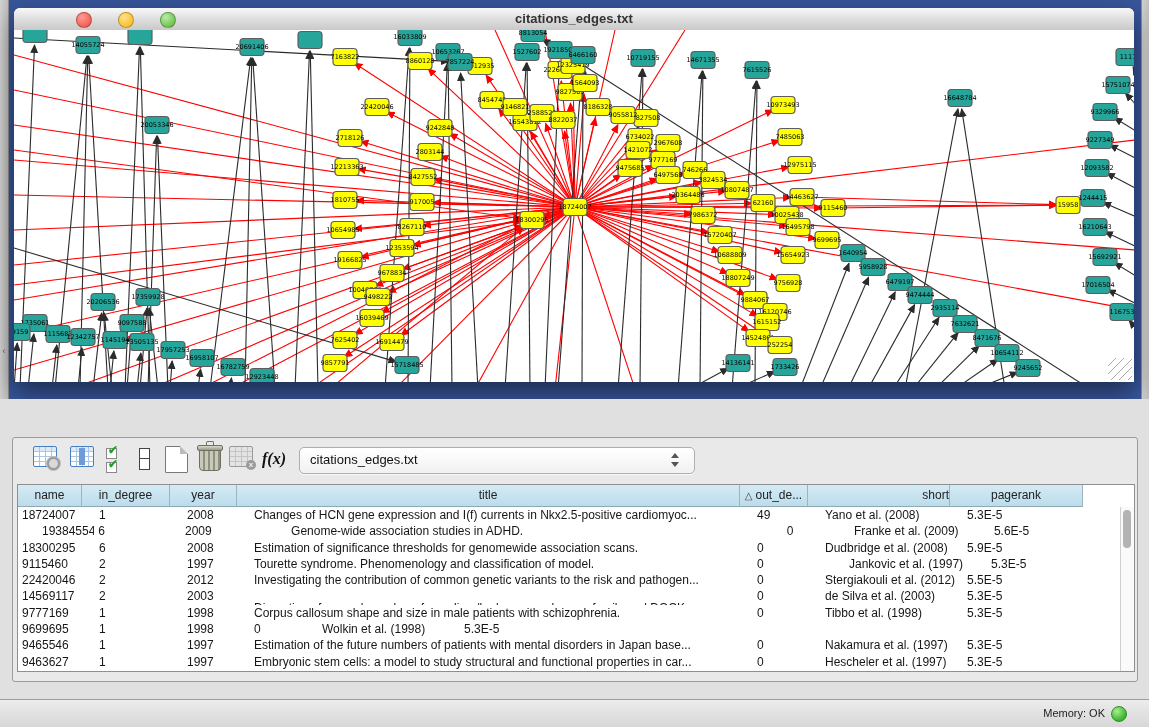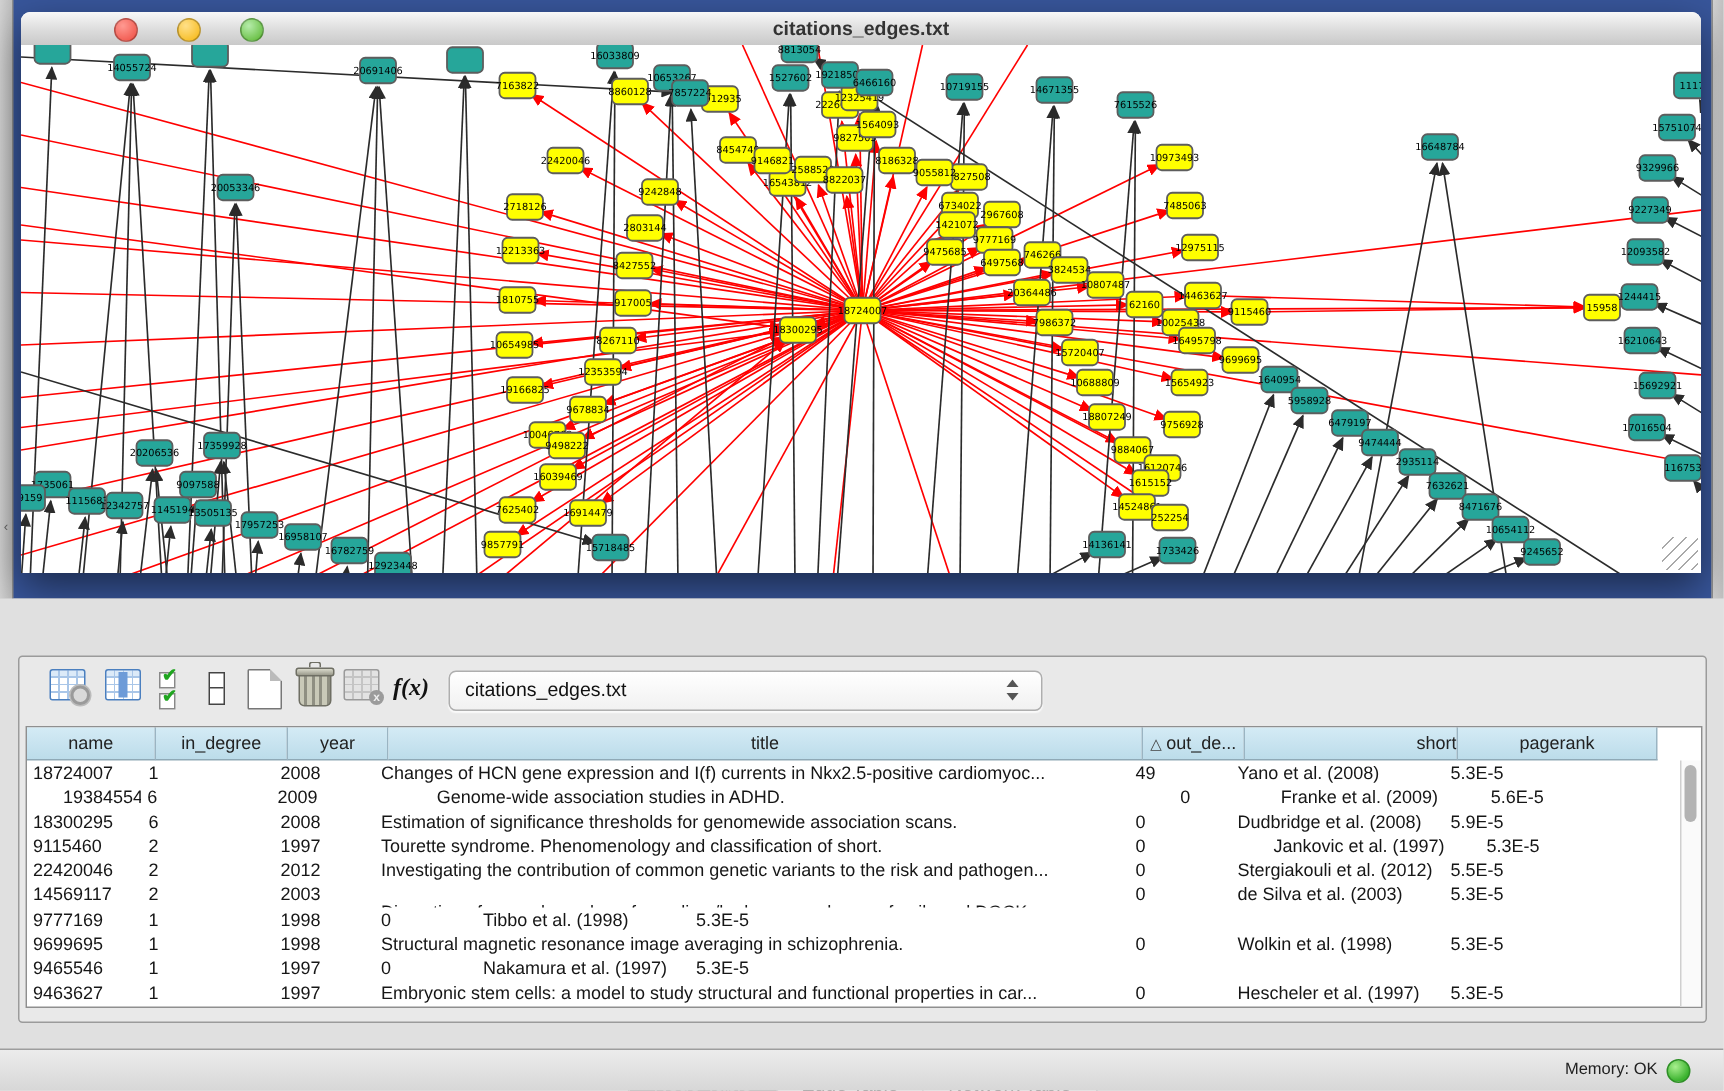--- a/index.html
+++ b/index.html
@@ -563,21 +563,21 @@
     <div class="combo">
       <span class="val">citations_edges.txt</span>
       <span class="arrows">
           <i class="up"></i>
           <i class="dn"></i>
         </span>
     </div>
 
     <div class="dtable">
       <div class="thead" id="thead">
-          <div class="th" style="width: 86px;">name</div>
+          <div class="th" style="width: 64px;">name</div>
           <div class="th" style="width: 88px;">in_degree</div>
           <div class="th" style="width: 67px;">year</div>
           <div class="th" style="width: 503px;">title</div>
           <div class="th" style="width: 68px;"><span class="sortmark">△</span>out_de...</div>
           <div class="th" style="width: 142px; text-align: right;">short</div>
           <div class="th" style="width: 133px;">pagerank</div>
         </div>
       <div class="tbody" id="tbody">
           <div class="tr">
             <div class="td" style="width: 77px;">18724007</div>
@@ -603,21 +603,21 @@
             <div class="td" style="width: 67px;">2008</div>
             <div class="td" style="width: 503px;">Estimation of significance thresholds for genomewide association scans.</div>
             <div class="td" style="width: 68px;">0</div>
             <div class="td" style="width: 142px;">Dudbridge et al. (2008)</div>
             <div class="td" style="width: 133px;">5.9E-5</div>
           </div>
           <div class="tr">
             <div class="td" style="width: 77px;">9115460</div>
             <div class="td" style="width: 88px;">2</div>
             <div class="td" style="width: 67px;">1997</div>
-            <div class="td" style="width: 503px;">Tourette syndrome. Phenomenology and classification of short.</div>
+            <div class="td" style="width: 503px;">Tourette syndrome. Phenomenology and classification of model.</div>
             <div class="td" style="width: 68px;">0</div>
             <div class="td" style="width: 142px; margin-left: 24px;">Jankovic et al. (1997)</div>
             <div class="td" style="width: 133px;">5.3E-5</div>
           </div>
           <div class="tr">
             <div class="td" style="width: 77px;">22420046</div>
             <div class="td" style="width: 88px;">2</div>
             <div class="td" style="width: 67px;">2012</div>
             <div class="td" style="width: 503px;">Investigating the contribution of common genetic variants to the risk and pathogen...</div>
             <div class="td" style="width: 68px;">0</div>
@@ -630,37 +630,38 @@
             <div class="td" style="width: 67px;">2003</div>
             <div class="td" style="width: 503px; margin-top: 12px;">Disruption of a novel member of a sodium/hydrogen exchanger family and DOCK...</div>
             <div class="td" style="width: 68px;">0</div>
             <div class="td" style="width: 142px;">de Silva et al. (2003)</div>
             <div class="td" style="width: 133px;">5.3E-5</div>
           </div>
           <div class="tr">
             <div class="td" style="width: 77px;">9777169</div>
             <div class="td" style="width: 88px;">1</div>
             <div class="td" style="width: 67px;">1998</div>
+            <div class="td" style="width: 503px;">Corpus callosum shape and size in male patients with schizophrenia.</div>
             <div class="td" style="width: 68px;">0</div>
             <div class="td" style="width: 142px;">Tibbo et al. (1998)</div>
             <div class="td" style="width: 133px;">5.3E-5</div>
           </div>
           <div class="tr">
             <div class="td" style="width: 77px;">9699695</div>
             <div class="td" style="width: 88px;">1</div>
             <div class="td" style="width: 67px;">1998</div>
-            <div class="td" style="width: 503px;">Structural magnetic resonance image averaging in schizophrenia.</div>
             <div class="td" style="width: 68px;">0</div>
             <div class="td" style="width: 142px;">Wolkin et al. (1998)</div>
             <div class="td" style="width: 133px;">5.3E-5</div>
           </div>
           <div class="tr">
             <div class="td" style="width: 77px;">9465546</div>
             <div class="td" style="width: 88px;">1</div>
             <div class="td" style="width: 67px;">1997</div>
+            <div class="td" style="width: 503px;">Estimation of the future numbers of patients with mental disorders in Japan base...</div>
             <div class="td" style="width: 68px;">0</div>
             <div class="td" style="width: 142px;">Nakamura et al. (1997)</div>
             <div class="td" style="width: 133px;">5.3E-5</div>
           </div>
           <div class="tr">
             <div class="td" style="width: 77px;">9463627</div>
             <div class="td" style="width: 88px;">1</div>
             <div class="td" style="width: 67px;">1997</div>
             <div class="td" style="width: 503px;">Embryonic stem cells: a model to study structural and functional properties in car...</div>
             <div class="td" style="width: 68px;">0</div>

